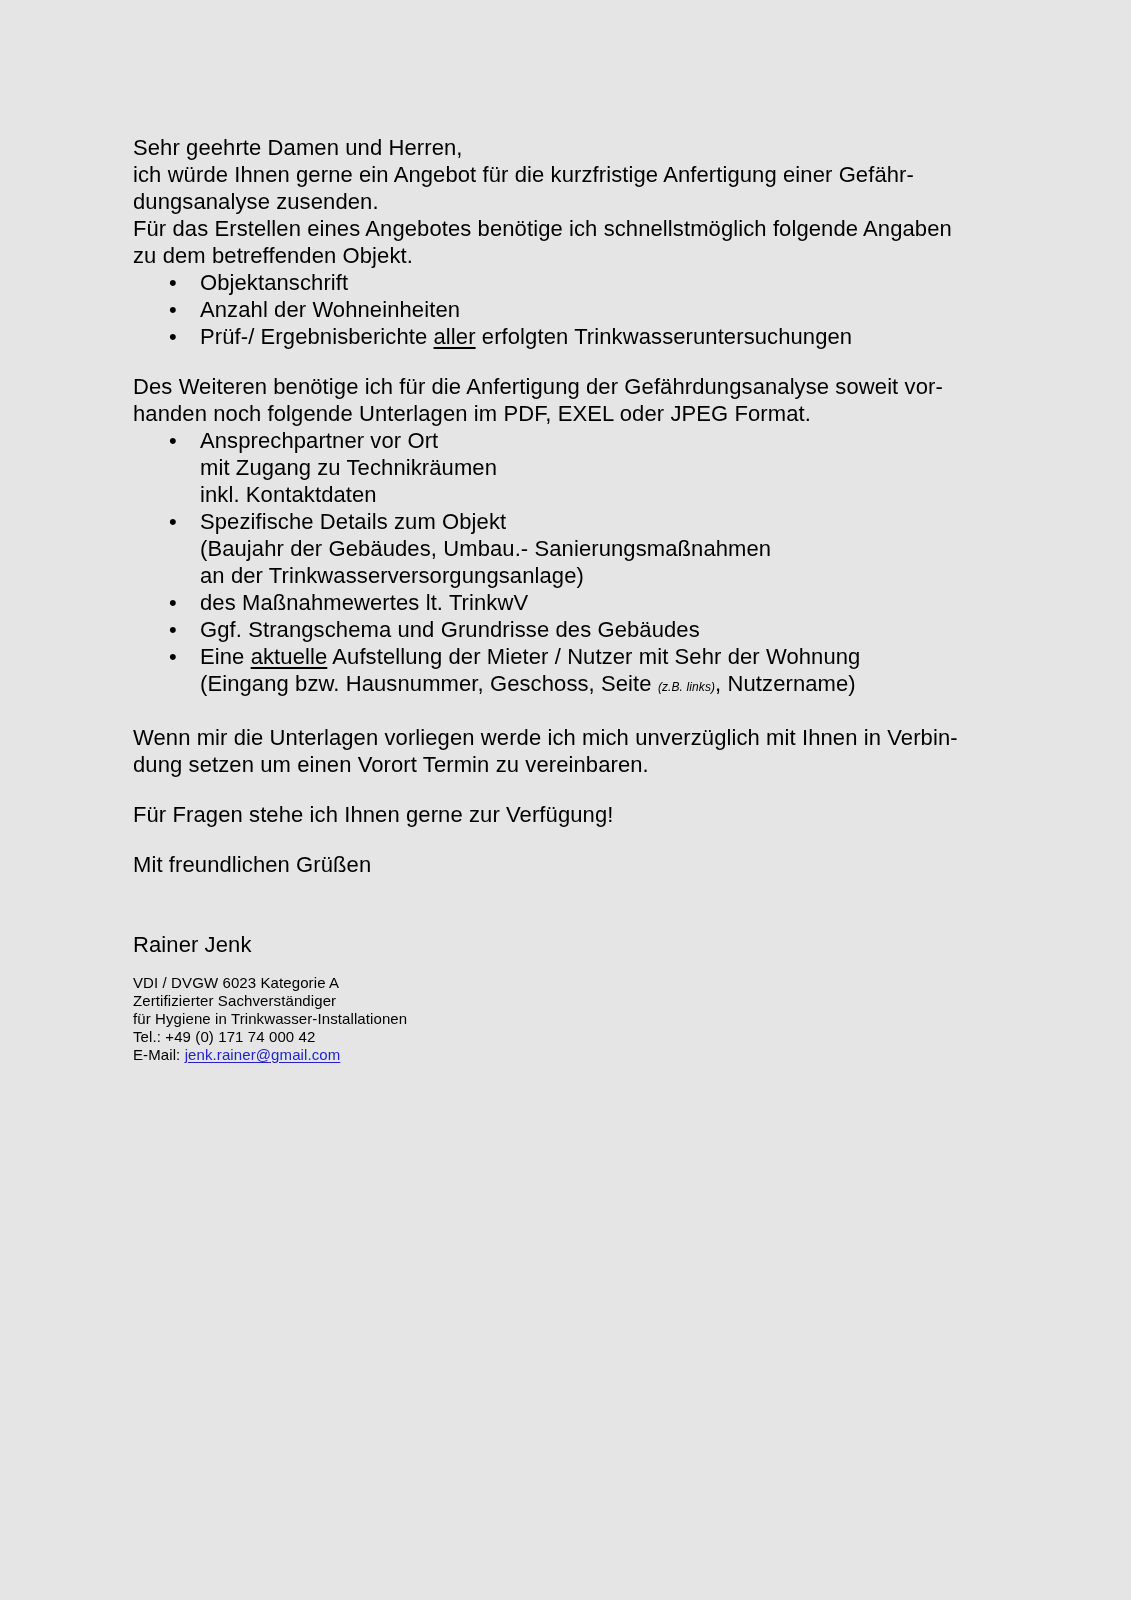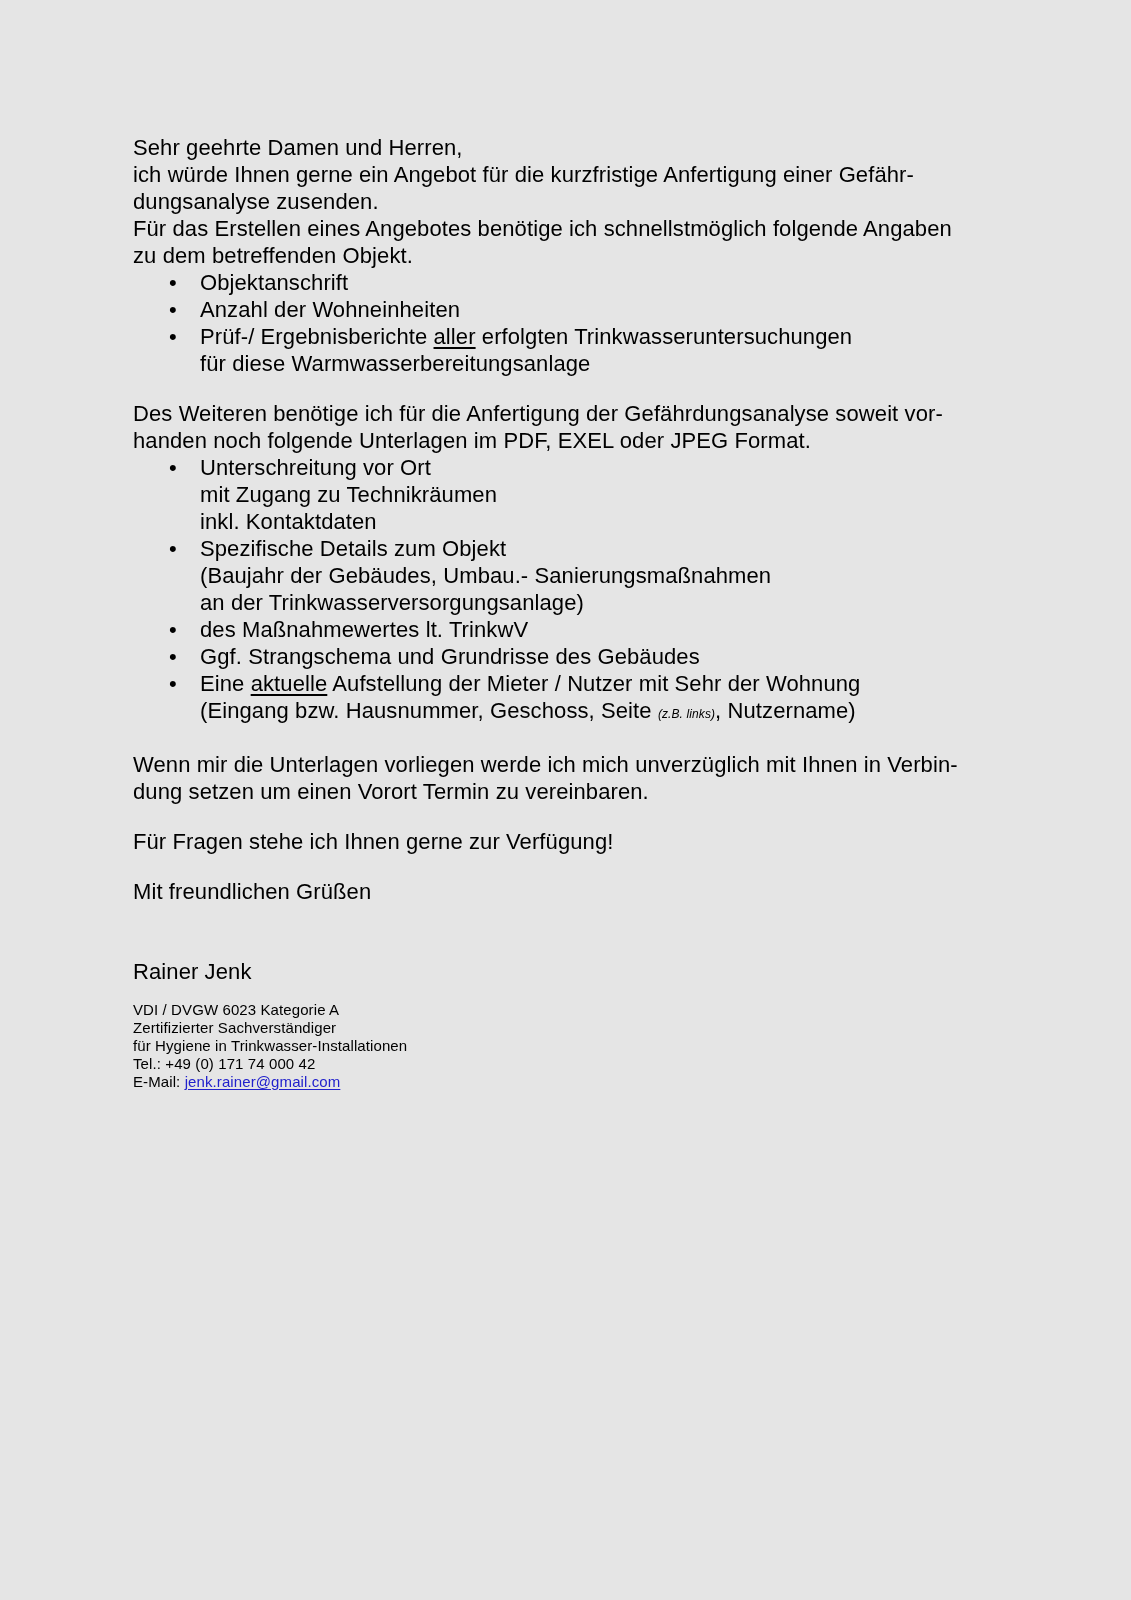--- a/index.html
+++ b/index.html
@@ -68,33 +68,32 @@
         <span class="bullet">•</span>
         <span>Objektanschrift</span>
       </div>
       <div class="li">
         <span class="bullet">•</span>
         <span>Anzahl der Wohneinheiten</span>
       </div>
       <div class="li">
         <span class="bullet">•</span>
         <span><span>Prüf-/ Ergebnisberichte </span><span class="u">aller</span><span> erfolgten Trinkwasseruntersuchungen</span></span>
-        <div>für diese Warmwasserbereitungsanlage</div>
       </div>
     </div>
 
     <div class="p-gap">
       <div class="line">Des Weiteren benötige ich für die Anfertigung der Gefährdungsanalyse soweit vor-</div>
       <div class="line">handen noch folgende Unterlagen im PDF, EXEL oder JPEG Format.</div>
     </div>
 
     <div class="list">
       <div class="li">
         <span class="bullet">•</span>
-        <div>Unterschreitung vor Ort</div>
+        <div>Ansprechpartner vor Ort</div>
         <div>mit Zugang zu Technikräumen</div>
         <div>inkl. Kontaktdaten</div>
       </div>
       <div class="li">
         <span class="bullet">•</span>
         <div>Spezifische Details zum Objekt</div>
         <div>(Baujahr der Gebäudes, Umbau.- Sanierungsmaßnahmen</div>
         <div>an der Trinkwasserversorgungsanlage)</div>
       </div>
       <div class="li">

